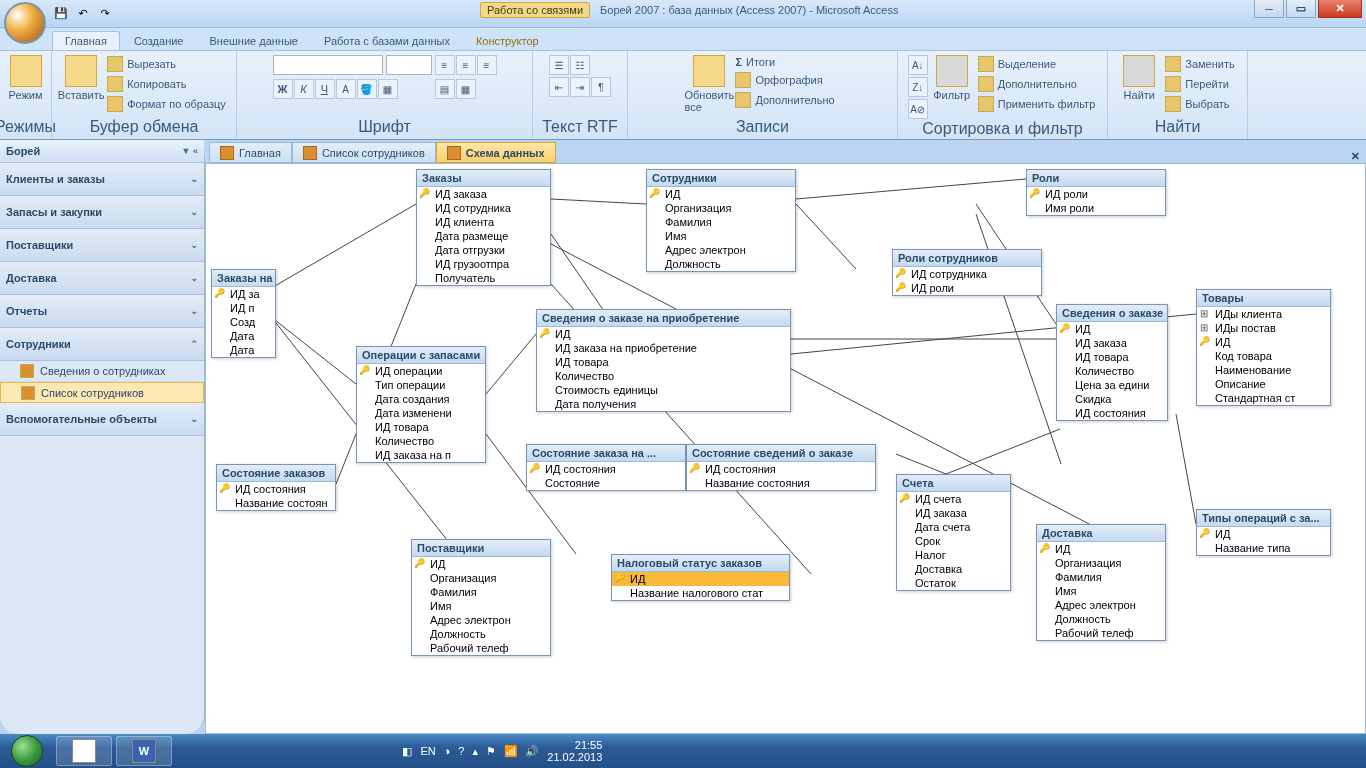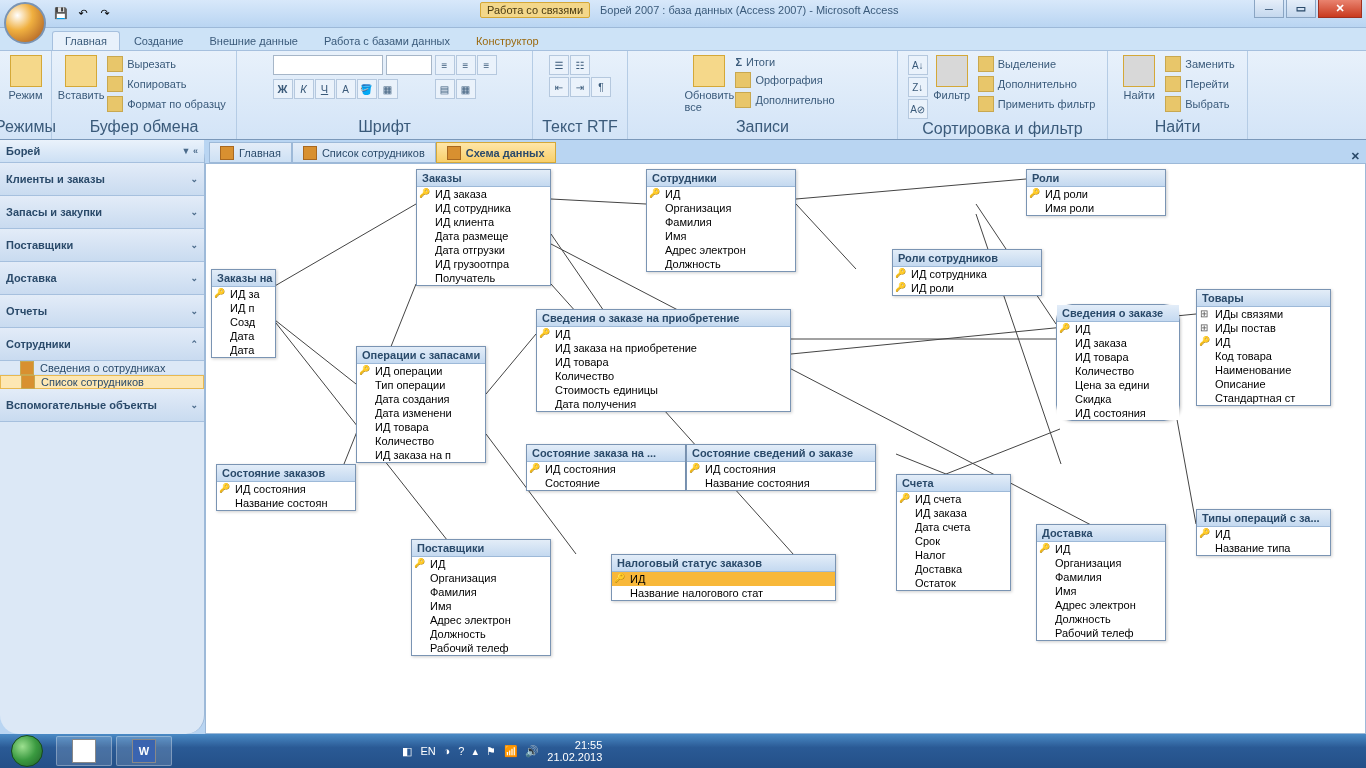--- a/index.html
+++ b/index.html
@@ -31,21 +31,21 @@
 .small-btn{display:flex;align-items:center;gap:4px;color:#3a5a7a;padding:1px 2px;white-space:nowrap;}
 .small-ic{width:16px;height:16px;background:#e8c66a;border:1px solid #c8a850;flex-shrink:0;}
 .font-box{width:110px;height:20px;background:#fff;border:1px solid #a6b6c8;}
 .btn-row{display:flex;gap:1px;}
 .sq{width:20px;height:20px;border:1px solid #b5c8de;background:#eaf2fb;display:flex;align-items:center;justify-content:center;font-size:10px;color:#3a5a7a;}
 
 .main{display:flex;height:594px;background:#b9d5f2;}
 .nav{width:205px;background:#dce8f6;border-right:1px solid #9db9d8;display:flex;flex-direction:column;border-radius:19px;}
 .nav-head{height:23px;background:linear-gradient(#eaf2fb,#cde0f4);border-bottom:1px solid #a6c0de;display:flex;align-items:center;padding:0 6px;font-weight:bold;color:#2a4a6a;justify-content:space-between;}
 .nav-cat{height:20px;background:linear-gradient(#e3ecf8,#c9dbf0);border-bottom:1px solid #a6c0de;display:flex;align-items:center;padding:16px 6px;font-weight:bold;color:#2a4a6a;justify-content:space-between;}
-.nav-item{height:14px;display:flex;align-items:center;padding:0 6px 0 20px;color:#2a4a6a;border-bottom:1px solid #cde0f4;gap:6px;}
+.nav-item{height:21px;display:flex;align-items:center;padding:0 6px 0 20px;color:#2a4a6a;border-bottom:1px solid #cde0f4;gap:6px;}
 .nav-item.sel{background:#fde7b3;border:1px solid #e8b850;}
 .chev{font-size:9px;color:#4a6a8a;}
 
 .work{flex:1;display:flex;flex-direction:column;background:#b9d5f2;}
 .doc-tabs{height:23px;background:#b9d5f2;display:flex;align-items:flex-end;padding-left:4px;gap:0;}
 .doc-tab{height:21px;padding:0 10px;background:linear-gradient(#e4edf8,#cde0f4);border:1px solid #9db9d8;display:flex;align-items:center;gap:5px;color:#2a4a6a;}
 .doc-tab.active{background:linear-gradient(#ffe6a8,#f8cf6a);border-color:#d4a838;font-weight:bold;}
 .dt-ic{width:14px;height:14px;background:#d89030;border:1px solid #a86820;}
 .canvas{flex:1;background:#fff;border:1px solid #9db9d8;margin:0;position:relative;overflow:hidden;}
 
@@ -409,45 +409,45 @@
           <div class="tbl-h">Сведения о заказе на приобретение</div>
           <div class="tbl-b">
             <div class="fld pk">ИД</div>
             <div class="fld">ИД заказа на приобретение</div>
             <div class="fld">ИД товара</div>
             <div class="fld">Количество</div>
             <div class="fld">Стоимость единицы</div>
             <div class="fld">Дата получения</div>
           </div>
         </div>
-        <div class="tbl" style="left: 850px; top: 140px; width: 124px; border-radius: 16px;">
+        <div class="tbl" style="left: 850px; top: 140px; width: 112px;">
           <div class="tbl-h">Сведения о заказе</div>
           <div class="tbl-b">
             <div class="fld pk">ИД</div>
             <div class="fld">ИД заказа</div>
             <div class="fld">ИД товара</div>
             <div class="fld">Количество</div>
             <div class="fld">Цена за едини</div>
             <div class="fld">Скидка</div>
             <div class="fld">ИД состояния</div>
           </div>
         </div>
         <div class="tbl" style="left: 990px; top: 125px; width: 135px;">
           <div class="tbl-h">Товары</div>
           <div class="tbl-b">
-            <div class="fld plus">ИДы связями</div>
+            <div class="fld plus">ИДы клиента</div>
             <div class="fld plus">ИДы постав</div>
             <div class="fld pk">ИД</div>
             <div class="fld">Код товара</div>
             <div class="fld">Наименование</div>
             <div class="fld">Описание</div>
             <div class="fld">Стандартная ст</div>
           </div>
         </div>
-        <div class="tbl" style="left: 10px; top: 300px; width: 140px;">
+        <div class="tbl" style="left: 10px; top: 300px; width: 120px;">
           <div class="tbl-h">Состояние заказов</div>
           <div class="tbl-b">
             <div class="fld pk">ИД состояния</div>
             <div class="fld">Название состоян</div>
           </div>
         </div>
         <div class="tbl" style="left: 320px; top: 280px; width: 160px;">
           <div class="tbl-h">Состояние заказа на ...</div>
           <div class="tbl-b">
             <div class="fld pk">ИД состояния</div>
@@ -485,21 +485,21 @@
           <div class="tbl-b">
             <div class="fld pk">ИД</div>
             <div class="fld">Организация</div>
             <div class="fld">Фамилия</div>
             <div class="fld">Имя</div>
             <div class="fld">Адрес электрон</div>
             <div class="fld">Должность</div>
             <div class="fld">Рабочий телеф</div>
           </div>
         </div>
-        <div class="tbl" style="left: 405px; top: 390px; width: 225px;">
+        <div class="tbl" style="left: 405px; top: 390px; width: 179px;">
           <div class="tbl-h">Налоговый статус заказов</div>
           <div class="tbl-b">
             <div class="fld pk pk-sel">ИД</div>
             <div class="fld">Название налогового стат</div>
           </div>
         </div>
         <div class="tbl" style="left: 830px; top: 360px; width: 130px;">
           <div class="tbl-h">Доставка</div>
           <div class="tbl-b">
             <div class="fld pk">ИД</div>

